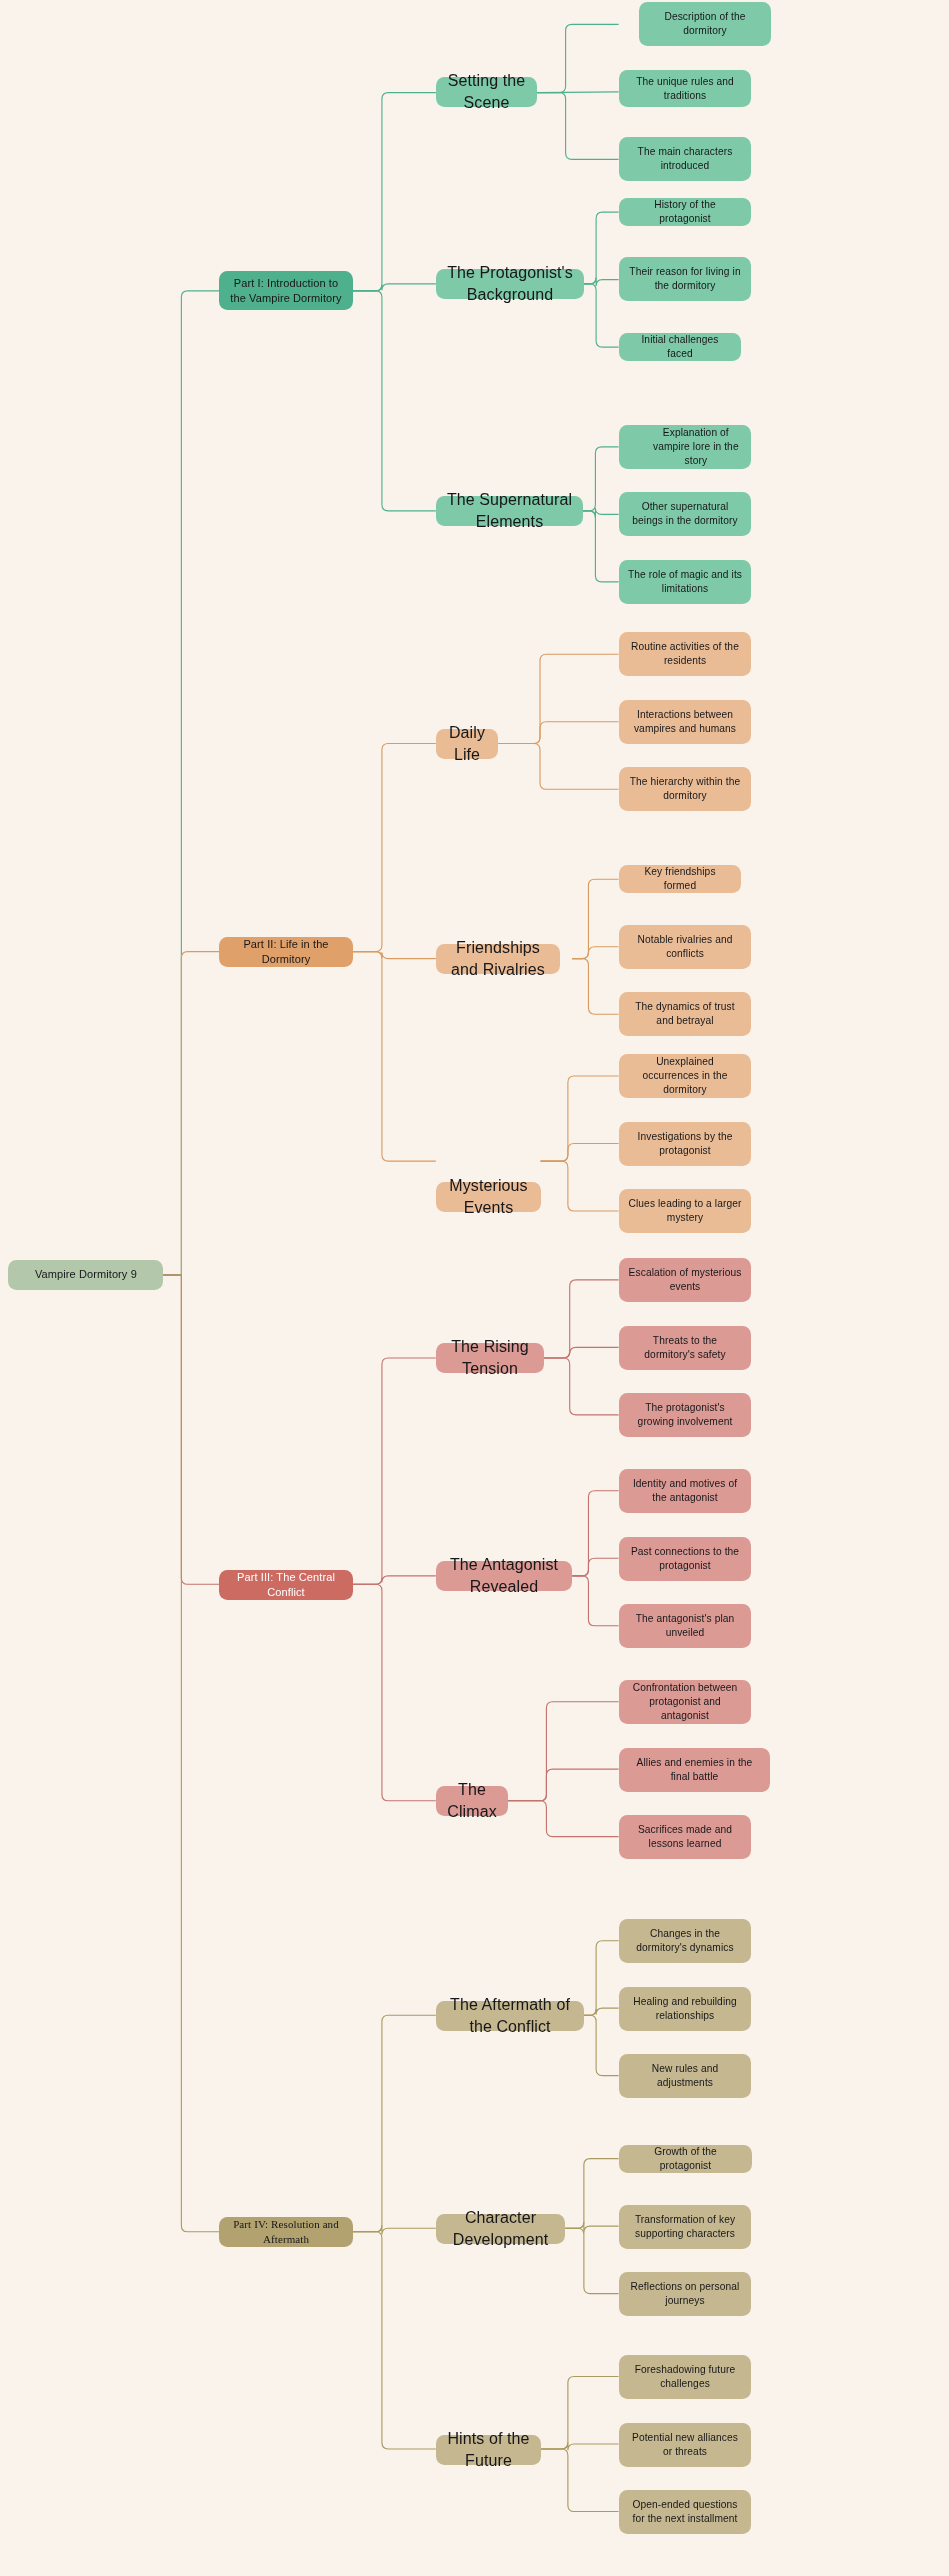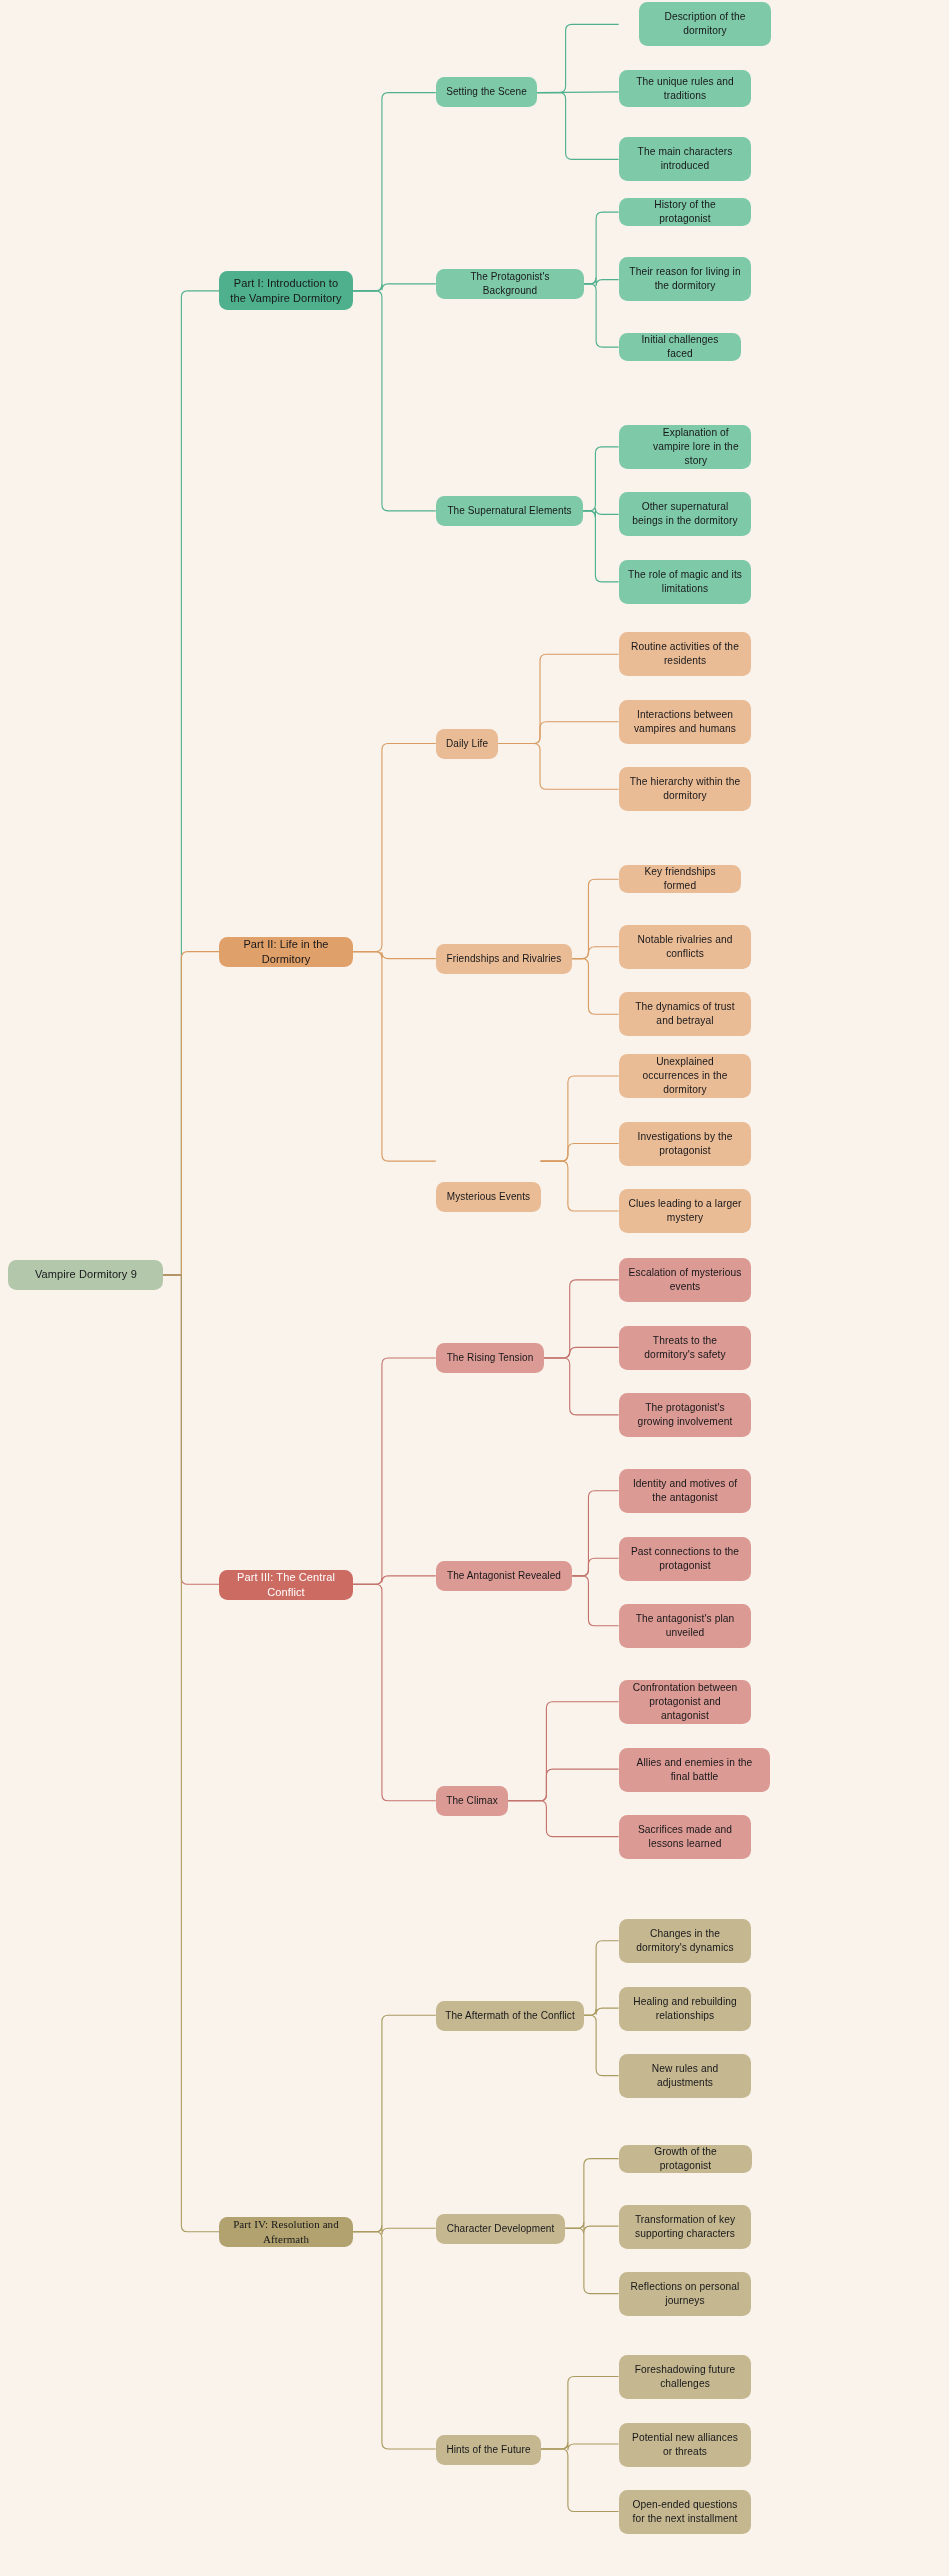--- a/index.html
+++ b/index.html
@@ -19,21 +19,21 @@
     display:flex; align-items:center; justify-content:center;
     text-align:center;
     color:#17171a;
     font-size:10.5px;
     line-height:1.35;
     padding:4.2px 8.4px;
     letter-spacing:0.1px;
   }
   .node.root   { font-size:11px; }
   .node.lvl1   { font-size:11px; }
-  .node.lvl2   { font-size:10px; }
+  .node.lvl2   { font-size:16px; }
   .node.lvl3   { font-size:10.2px; }
   .node.white-text { color:#ffffff; }
 </style>
 </head>
 <body>
 
 <div id="canvas">
   <svg class="edges" id="edges" xmlns="http://www.w3.org/2000/svg" viewBox="0 0 1350 3663" width="949" height="2576">
       <path d="M232,1813 L258,1813" fill="none" stroke="#4fb08d" stroke-width="1.6"></path>
       <path d="M258,1813 L258,422 Q258,413 267,413 L312,413" fill="none" stroke="#4fb08d" stroke-width="1.6"></path>
@@ -143,21 +143,21 @@
       </div>
       <div class="node lvl3" style="left: 619px; top: 632px; width: 132px; height: 44px; background: rgb(234, 188, 150);">
         <span>Routine activities of the residents</span>
       </div>
       <div class="node lvl3" style="left: 619px; top: 700px; width: 132px; height: 44px; background: rgb(234, 188, 150);">
         <span>Interactions between vampires and humans</span>
       </div>
       <div class="node lvl3" style="left: 619px; top: 767px; width: 132px; height: 44px; background: rgb(234, 188, 150);">
         <span>The hierarchy within the dormitory</span>
       </div>
-      <div class="node lvl2" style="left: 436px; top: 944px; width: 136px; height: 29.5px; background: rgb(234, 188, 150); text-align: right;">
+      <div class="node lvl2" style="left: 436px; top: 944px; width: 124px; height: 29.5px; background: rgb(234, 188, 150);">
         <span>Friendships and Rivalries</span>
       </div>
       <div class="node lvl3" style="left: 619px; top: 865px; width: 122px; height: 28px; background: rgb(234, 188, 150);">
         <span>Key friendships formed</span>
       </div>
       <div class="node lvl3" style="left: 619px; top: 925px; width: 132px; height: 44px; background: rgb(234, 188, 150);">
         <span>Notable rivalries and conflicts</span>
       </div>
       <div class="node lvl3" style="left: 619px; top: 992px; width: 132px; height: 44px; background: rgb(234, 188, 150);">
         <span>The dynamics of trust and betrayal</span>

